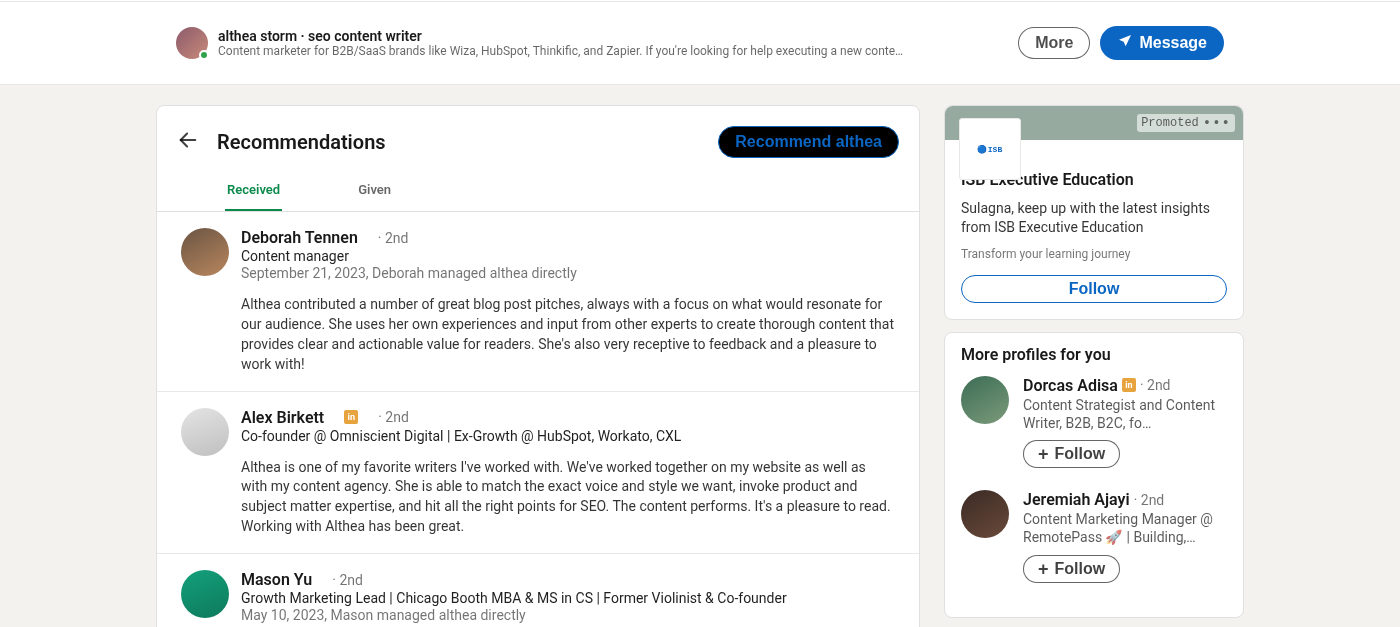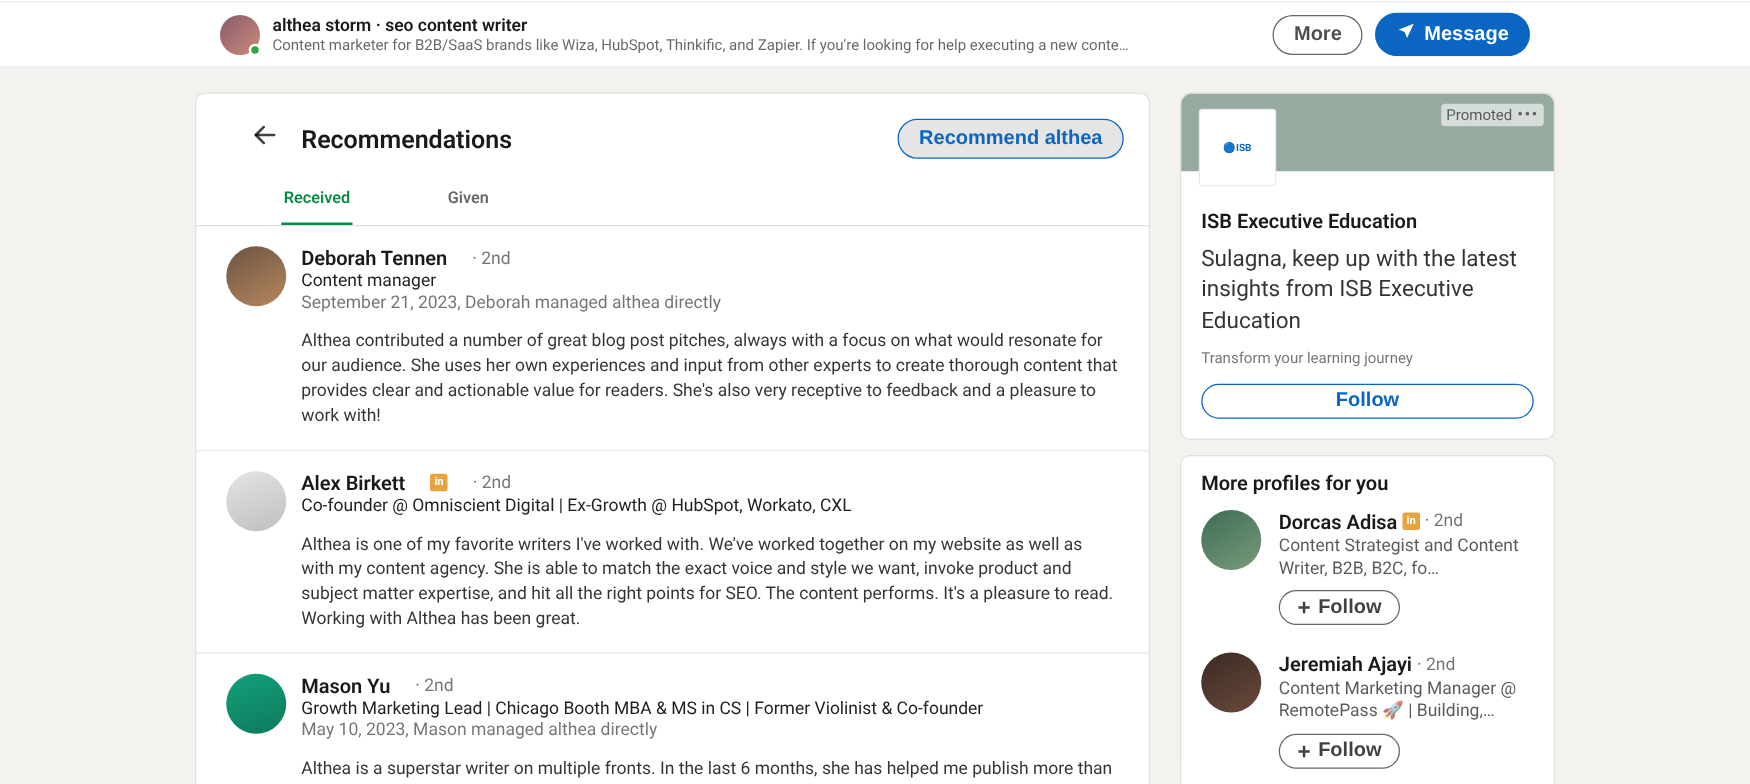--- a/index.html
+++ b/index.html
@@ -14,21 +14,21 @@
       border-bottom: 1px solid #e8e8e8;
       height: 2px;
     }
     .profile-bar {
       background: #fff;
       border-bottom: 1px solid #e8e8e8;
       padding: 8px 0;
     }
     .profile-bar-inner {
       max-width: 1080px;
-      margin: 0 auto;
+      margin: 16px auto;
       display: flex;
       align-items: center;
       gap: 10px;
       padding: 0 16px;
     }
     .avatar {
       width: 32px;
       height: 32px;
       border-radius: 50%;
       background: linear-gradient(135deg, #8b5a6b, #c98b7a);
@@ -75,21 +75,21 @@
       color: rgba(0,0,0,0.7);
       background: #fff;
     }
     .btn-primary {
       background: #0a66c2;
       color: #fff;
     }
     .btn-outline-blue {
       border: 1px solid #0a66c2;
       color: #0a66c2;
-      background: #e5e5e5;
+      background: #000000;
     }
     .btn-follow {
       border: 1px solid rgba(0,0,0,0.6);
       color: rgba(0,0,0,0.75);
       background: #fff;
       font-size: 16px;
       padding: 4px 14px;
     }
     .container {
       max-width: 1128px;
@@ -104,21 +104,20 @@
       background: #fff;
       border-radius: 8px;
       border: 1px solid #e0e0e0;
       margin-bottom: 12px;
     }
     .rec-header {
       padding: 20px 20px 0;
       display: flex;
       align-items: center;
       gap: 18px;
-      margin-left: 24px;
     }
     .back-arrow { cursor: pointer; font-size: 22px; color: rgba(0,0,0,0.75); }
     .rec-title { font-size: 20px; font-weight: 600; flex: 1; }
     .tabs {
       display: flex;
       gap: 30px;
       padding: 0 24px;
       border-bottom: 1px solid #e0e0e0;
       margin-top: 14px;
     }
@@ -159,24 +158,25 @@
       display: inline-flex;
       width: 14px; height: 14px;
       background: #e7a33e;
       color: #fff;
       align-items: center; justify-content: center;
       font-size: 9px; font-weight: 700;
       border-radius: 2px;
     }
     
     .promo-hero {
-      height: 62px;
+      height: 34px;
       background: #96aaa0;
       border-radius: 8px 8px 0 0;
       position: relative;
+      font-family: Liberation Mono, monospace;
     }
     .promo-badge {
       position: absolute;
       top: 8px; right: 8px;
       font-size: 12px;
       color: rgba(0,0,0,0.6);
       display: flex; align-items: center; gap: 4px;
       background: rgba(255,255,255,0.6);
       padding: 1px 4px;
       border-radius: 3px;
@@ -188,21 +188,21 @@
       width: 62px; height: 62px;
       background: #fff;
       border: 1px solid #e8e8e8;
       border-radius: 3px;
       display:flex; align-items:center; justify-content:center;
       font-size: 8px; color: #004c7f; font-weight: 700;
     }
     .promo-logo span{ color:#0a66c2; }
     .promo-content { padding: 30px 16px 16px; }
     .promo-title { font-size: 16px; font-weight: 600; margin-bottom: 10px; }
-    .promo-text { font-size: 18px; color: rgba(0,0,0,0.8); line-height: 1.35; margin-bottom: 10px; }
+    .promo-text { font-size: 14px; color: rgba(0,0,0,0.8); line-height: 1.35; margin-bottom: 10px; }
     .promo-sub { font-size: 12px; color: rgba(0,0,0,0.55); margin-bottom: 14px; }
     .follow-btn-wide {
       width: 100%;
       border: 1px solid #0a66c2;
       color: #0a66c2;
       background: #fff;
       border-radius: 20px;
       font-weight: 600;
       font-size: 16px;
       padding: 4px 0;

